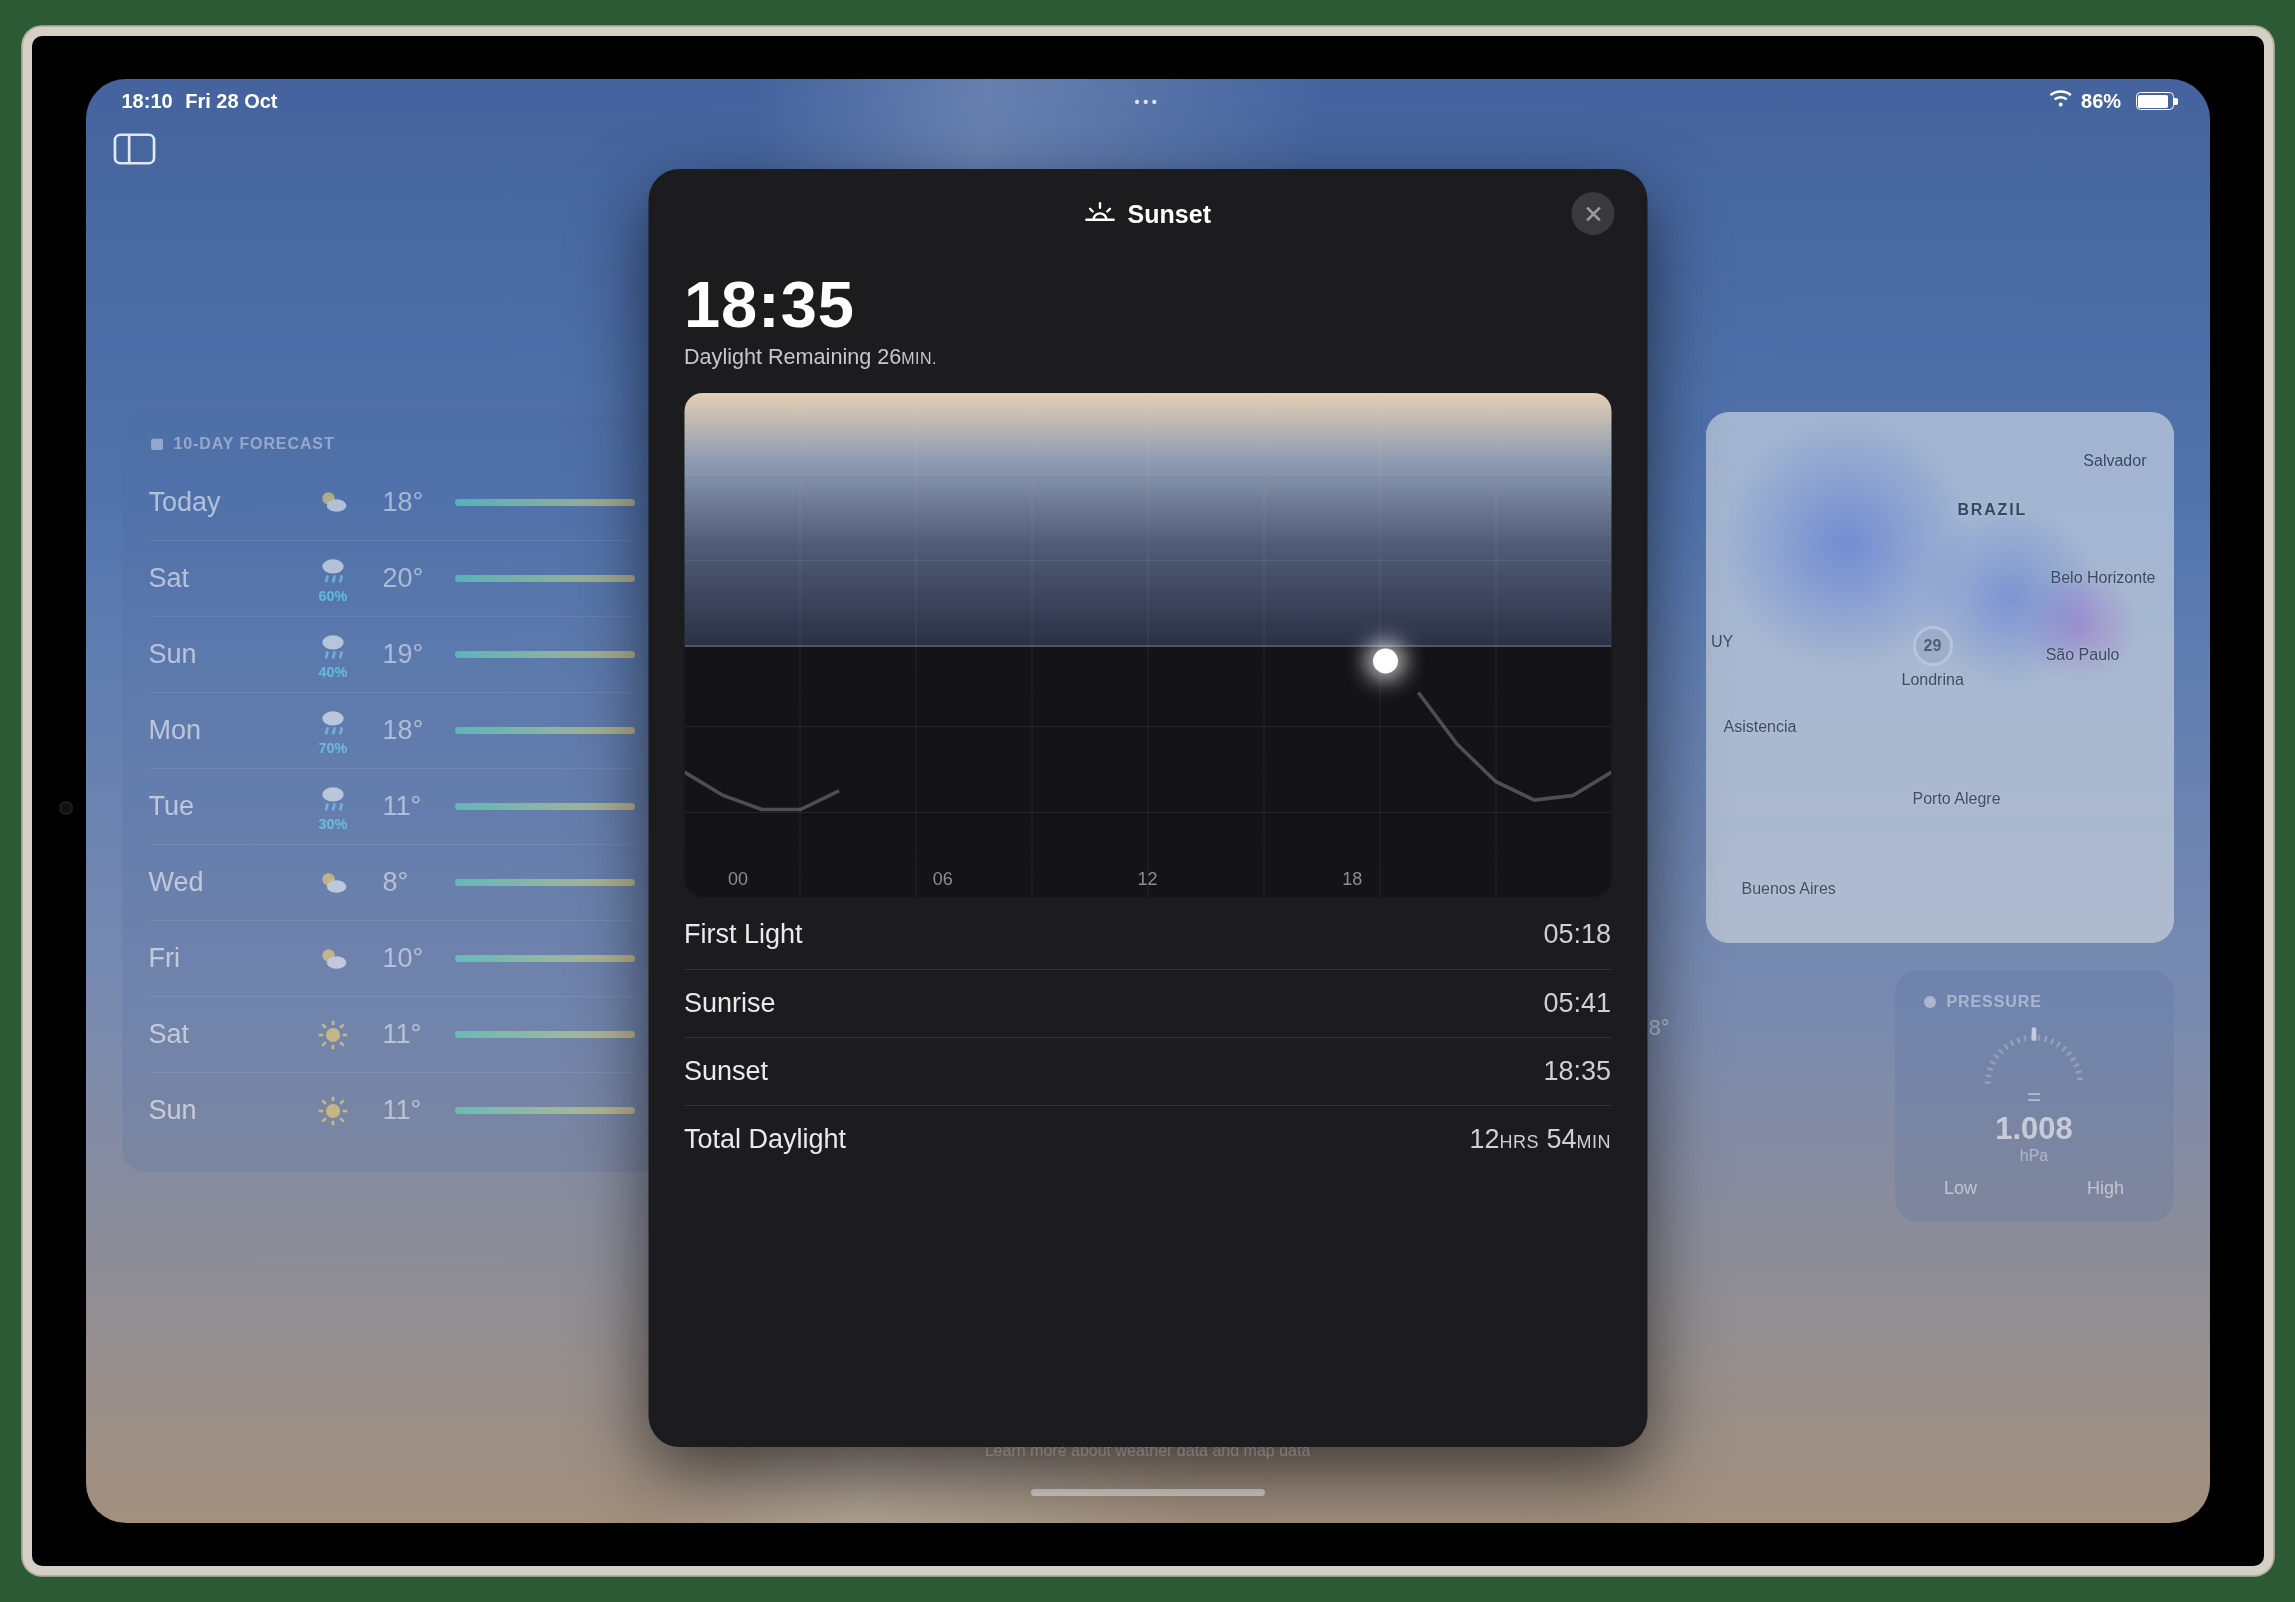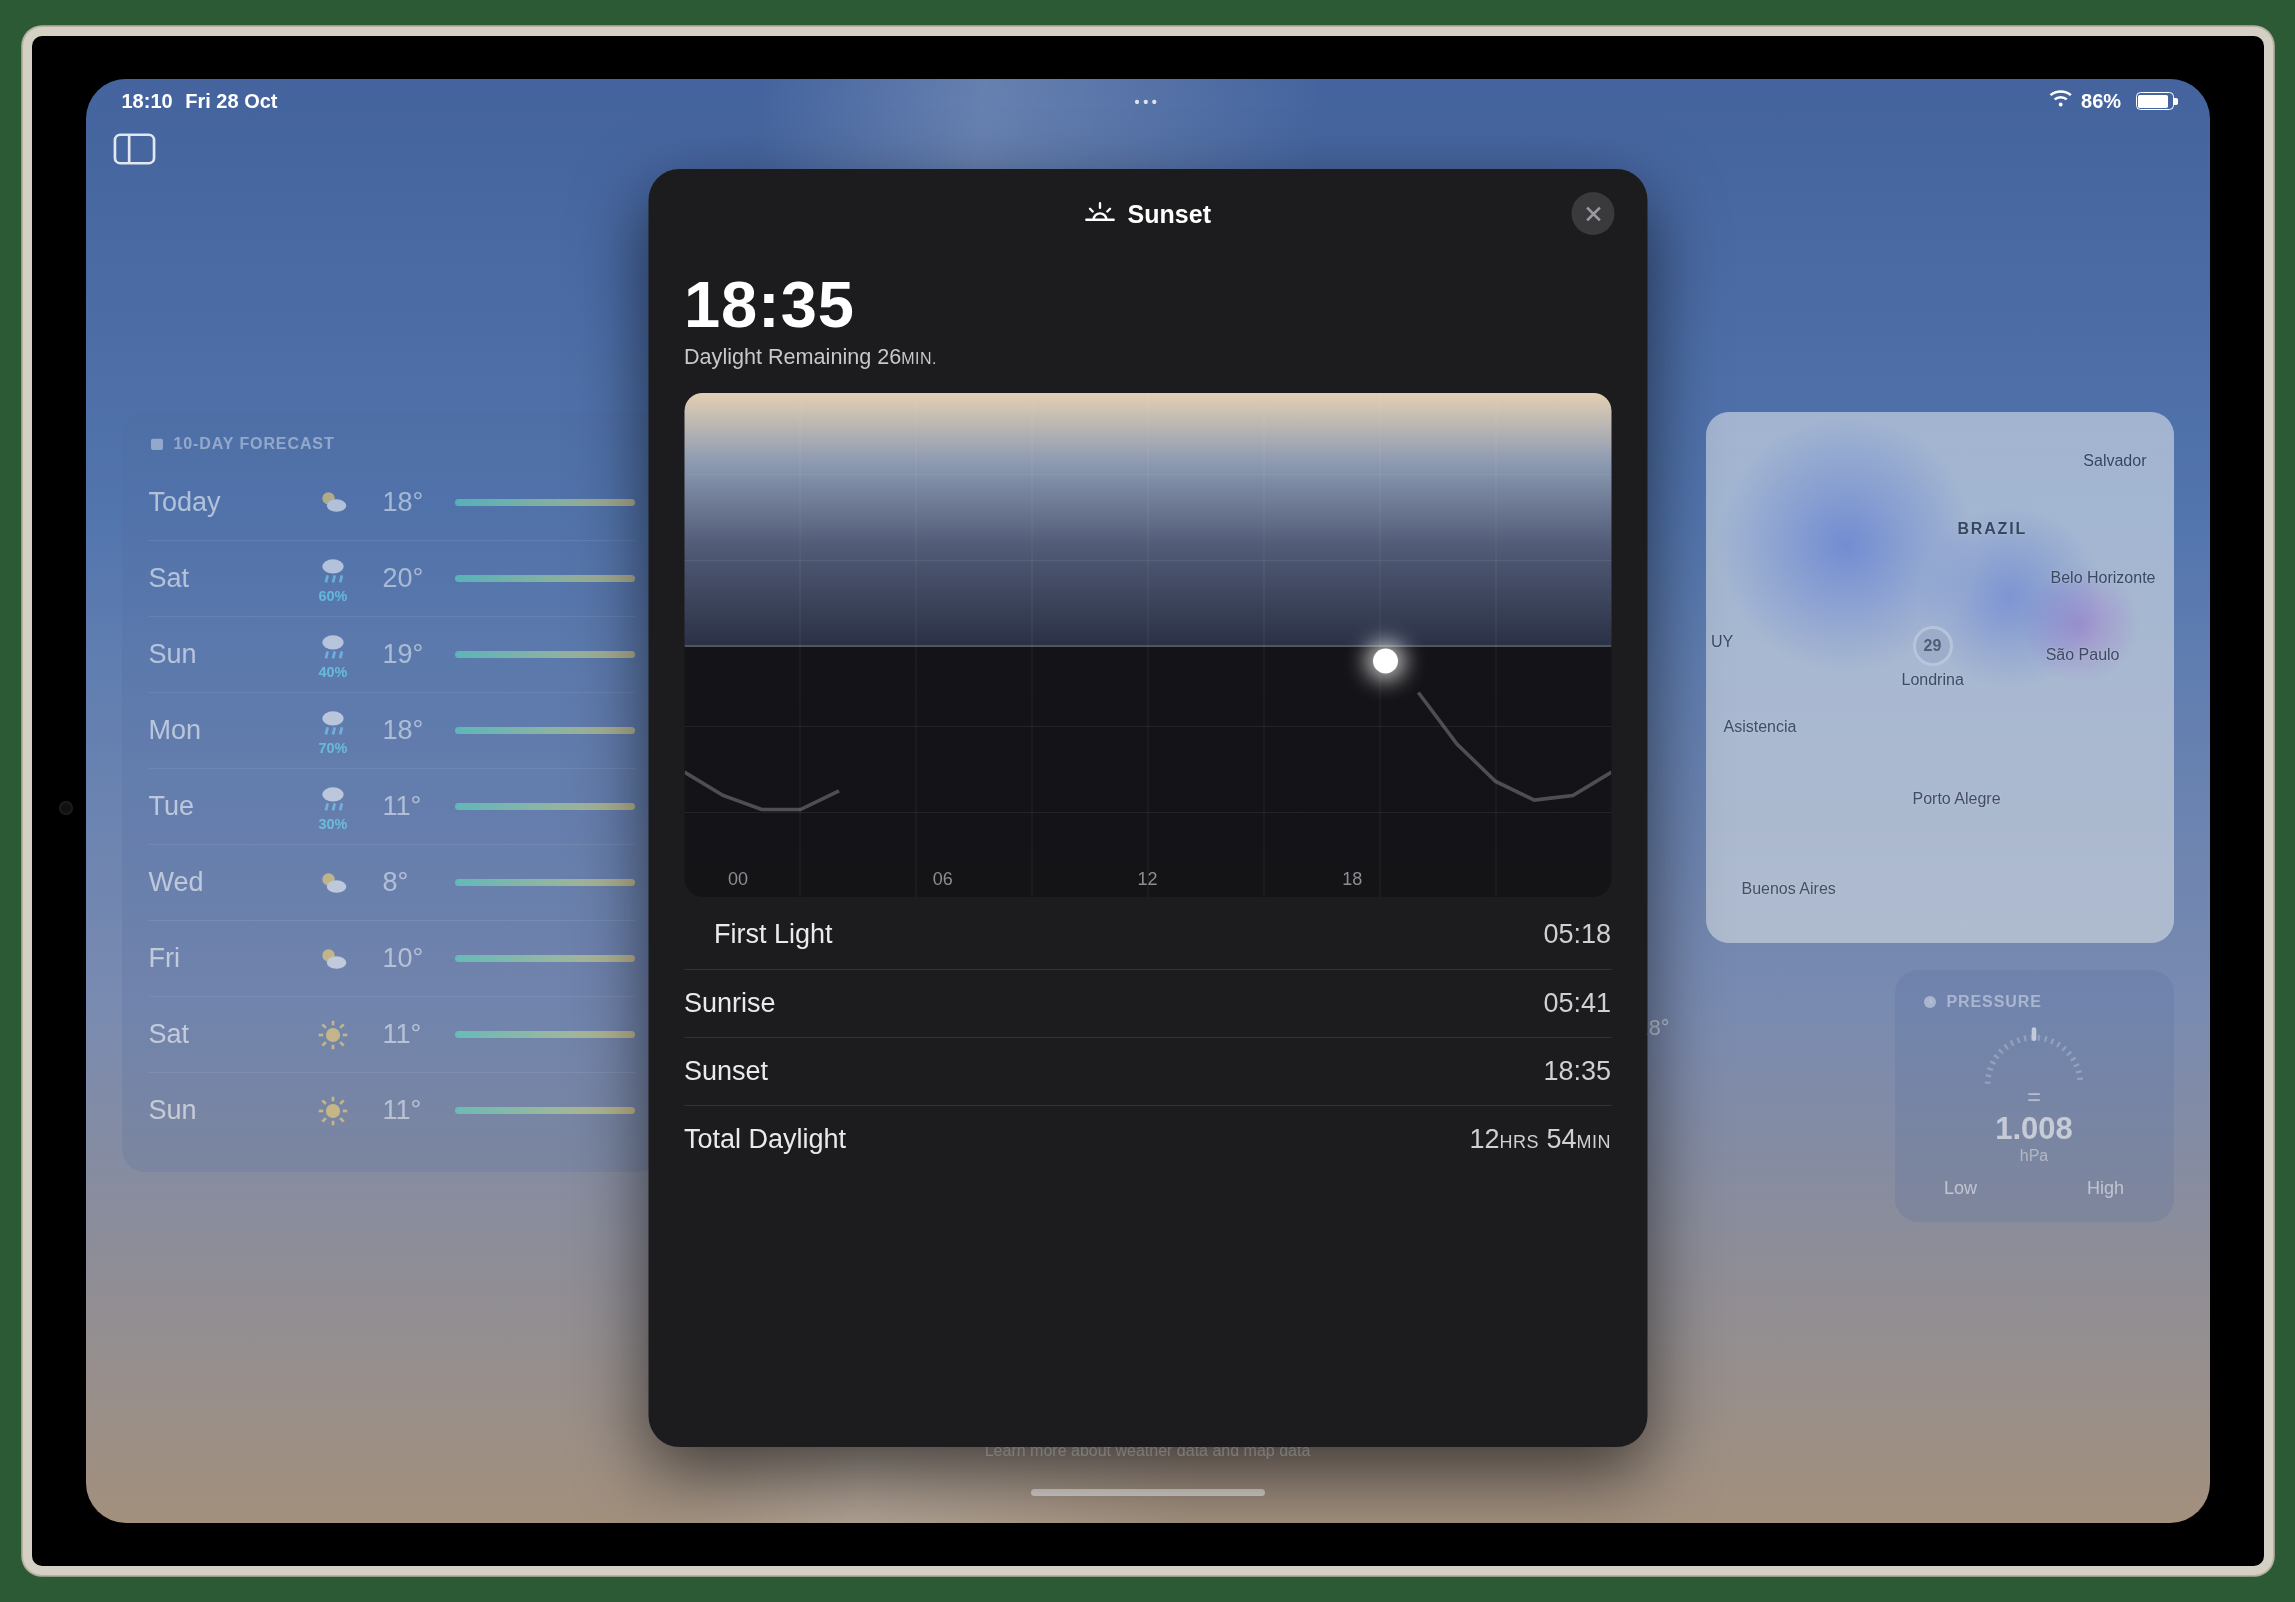--- a/index.html
+++ b/index.html
@@ -206,21 +206,21 @@
   .x-ticks{position:absolute;bottom:7.2px;left:0;right:0;display:flex;justify-content:space-between;padding:0 27px;font-size:18px;color:#8d8d92;}
   .x-ticks span{width:54px;text-align:center;}
 
   .sun-rows{margin-top:3.6px;}
   .sun-row{
     display:flex;justify-content:space-between;align-items:center;
     height:68px;font-size:27px;
     border-top:0.9px solid rgba(255,255,255,.1);
     color:#eaeaec;
   }
-  .sun-row:first-child{border-top:none;margin-left:30px;}
+  .sun-row:first-child{border-top:none;}
   .sun-row .val{color:#cfcfd4;}
   .sun-row .val small{font-size:18px;letter-spacing:0.5px;}
 
 </style>
 </head>
 <body>
 
 <div class="device-frame">
   <div class="camera-dot"></div>
   <div class="screen">
@@ -393,21 +393,21 @@
               </span>
               <span class="fc-temp">11°</span>
               <span class="fc-bar"></span>
             </div>
           </div>
       </div>
 
       <div class="card map-card">
         <div class="map-body">
           <span class="map-label" style="top:40px;right:27px">Salvador</span>
-          <span class="map-label" style="top:108px;left:252px;font-weight:700;letter-spacing:1.8px">BRAZIL</span>
+          <span class="map-label" style="top:89px;left:252px;font-weight:700;letter-spacing:1.8px">BRAZIL</span>
           <span class="map-label" style="top:157px;right:18px">Belo Horizonte</span>
           <span class="map-label" style="top:234px;right:54px">São Paulo</span>
           <span class="map-label" style="top:221px;left:5.4px">UY</span>
           <span class="map-label" style="top:306px;left:18px">Asistencia</span>
           <span class="map-label" style="top:378px;left:207px">Porto Alegre</span>
           <span class="map-label" style="top:468px;left:36px">Buenos Aires</span>
           <div class="map-pin" style="top:214px;left:207px">
               <span>29</span>
             </div>
           <span class="map-label" style="top:259px;left:196px">Londrina</span>

